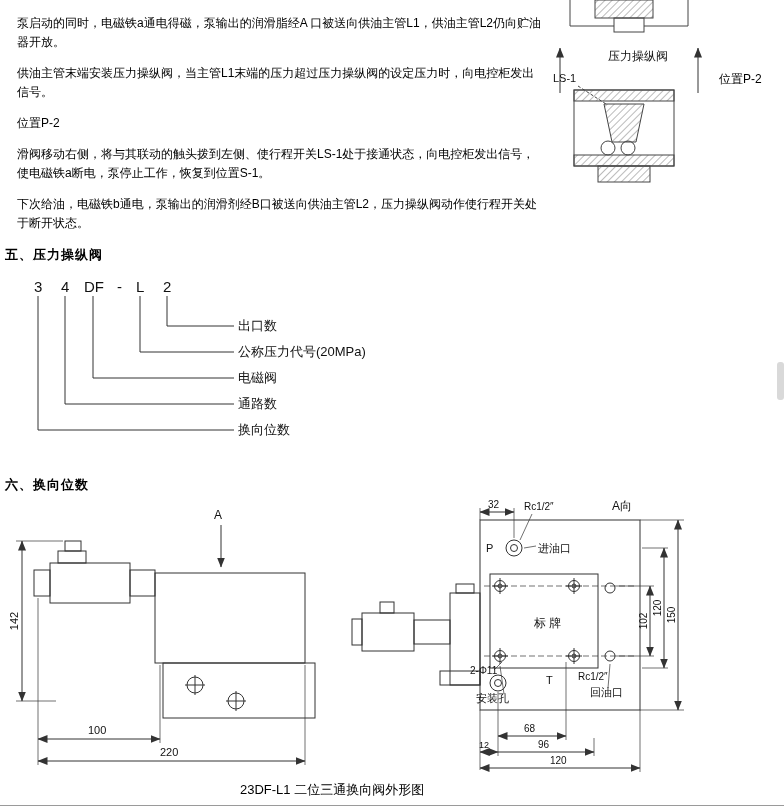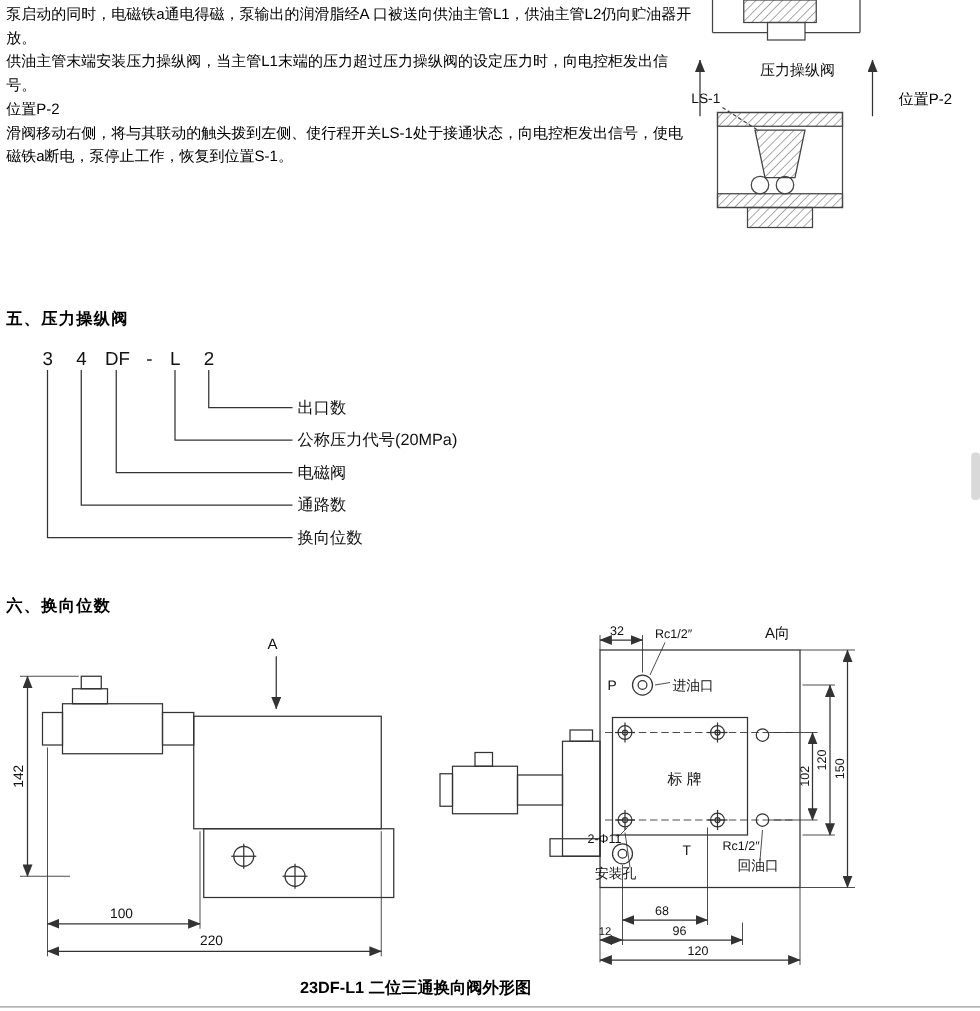--- a/index.html
+++ b/index.html
@@ -2,39 +2,40 @@
 <html><head>
 <meta charset="utf-8">
 <style>
   html,body{margin:0;padding:0}
   body{
     width:784px;height:809px;position:relative;background:#fff;
     font-family:"Liberation Sans","DejaVu Sans",sans-serif;color:#000;overflow:hidden;
   }
   .abs{position:absolute}
   #intro{left:5px;top:2px;width:552px;font-size:12px;line-height:19px}
-  #intro p{margin:0}
+  #intro p{margin:12px}
   .heading{font-size:13px;font-weight:bold;letter-spacing:1px}
   #heading-5{left:5px;top:246px}
   #heading-6{left:5px;top:476px}
-  #caption{left:240px;top:781px;font-size:13px;font-weight:bold}
+  #caption{left:240px;top:781px;font-size:13px;font-weight:normal}
   #pos-p2{left:719px;top:71px;font-size:12px}
   #scroll-frag{right:0;top:362px;width:7px;height:38px;background:#d9d9d9;border-radius:3px}
   #bottom-line{left:0;top:805px;width:784px;height:1px;background:#9a9a9a}
   svg{position:absolute;overflow:visible}
   svg text{font-family:"Liberation Sans","DejaVu Sans",sans-serif;fill:#111}
 </style>
 </head>
 <body>
 
 <div id="intro" class="abs">
   <p>泵启动的同时，电磁铁a通电得磁，泵输出的润滑脂经A 口被送向供油主管L1，供油主管L2仍向贮油器开放。</p>
   <p>供油主管末端安装压力操纵阀，当主管L1末端的压力超过压力操纵阀的设定压力时，向电控柜发出信号。</p>
   <p>位置P-2</p>
   <p>滑阀移动右侧，将与其联动的触头拨到左侧、使行程开关LS-1处于接通状态，向电控柜发出信号，使电磁铁a断电，泵停止工作，恢复到位置S-1。</p>
+  <p>下次给油，电磁铁b通电，泵输出的润滑剂经B口被送向供油主管L2，压力操纵阀动作使行程开关处于断开状态。</p>
 </div>
 
 <svg id="valve-diagram" style="left:548px;top:0" width="178" height="198" viewBox="0 0 178 198">
   <defs>
     <pattern id="hp1" width="5" height="5" patternUnits="userSpaceOnUse" patternTransform="rotate(45)">
       <line x1="0" y1="0" x2="0" y2="5" stroke="#777" stroke-width="1"></line>
     </pattern>
     <marker id="ar1" markerWidth="10" markerHeight="8" refX="9.5" refY="4" orient="auto-start-reverse" markerUnits="userSpaceOnUse">
       <path d="M0,0 L10,4 L0,8 z" fill="#333"></path>
     </marker>

